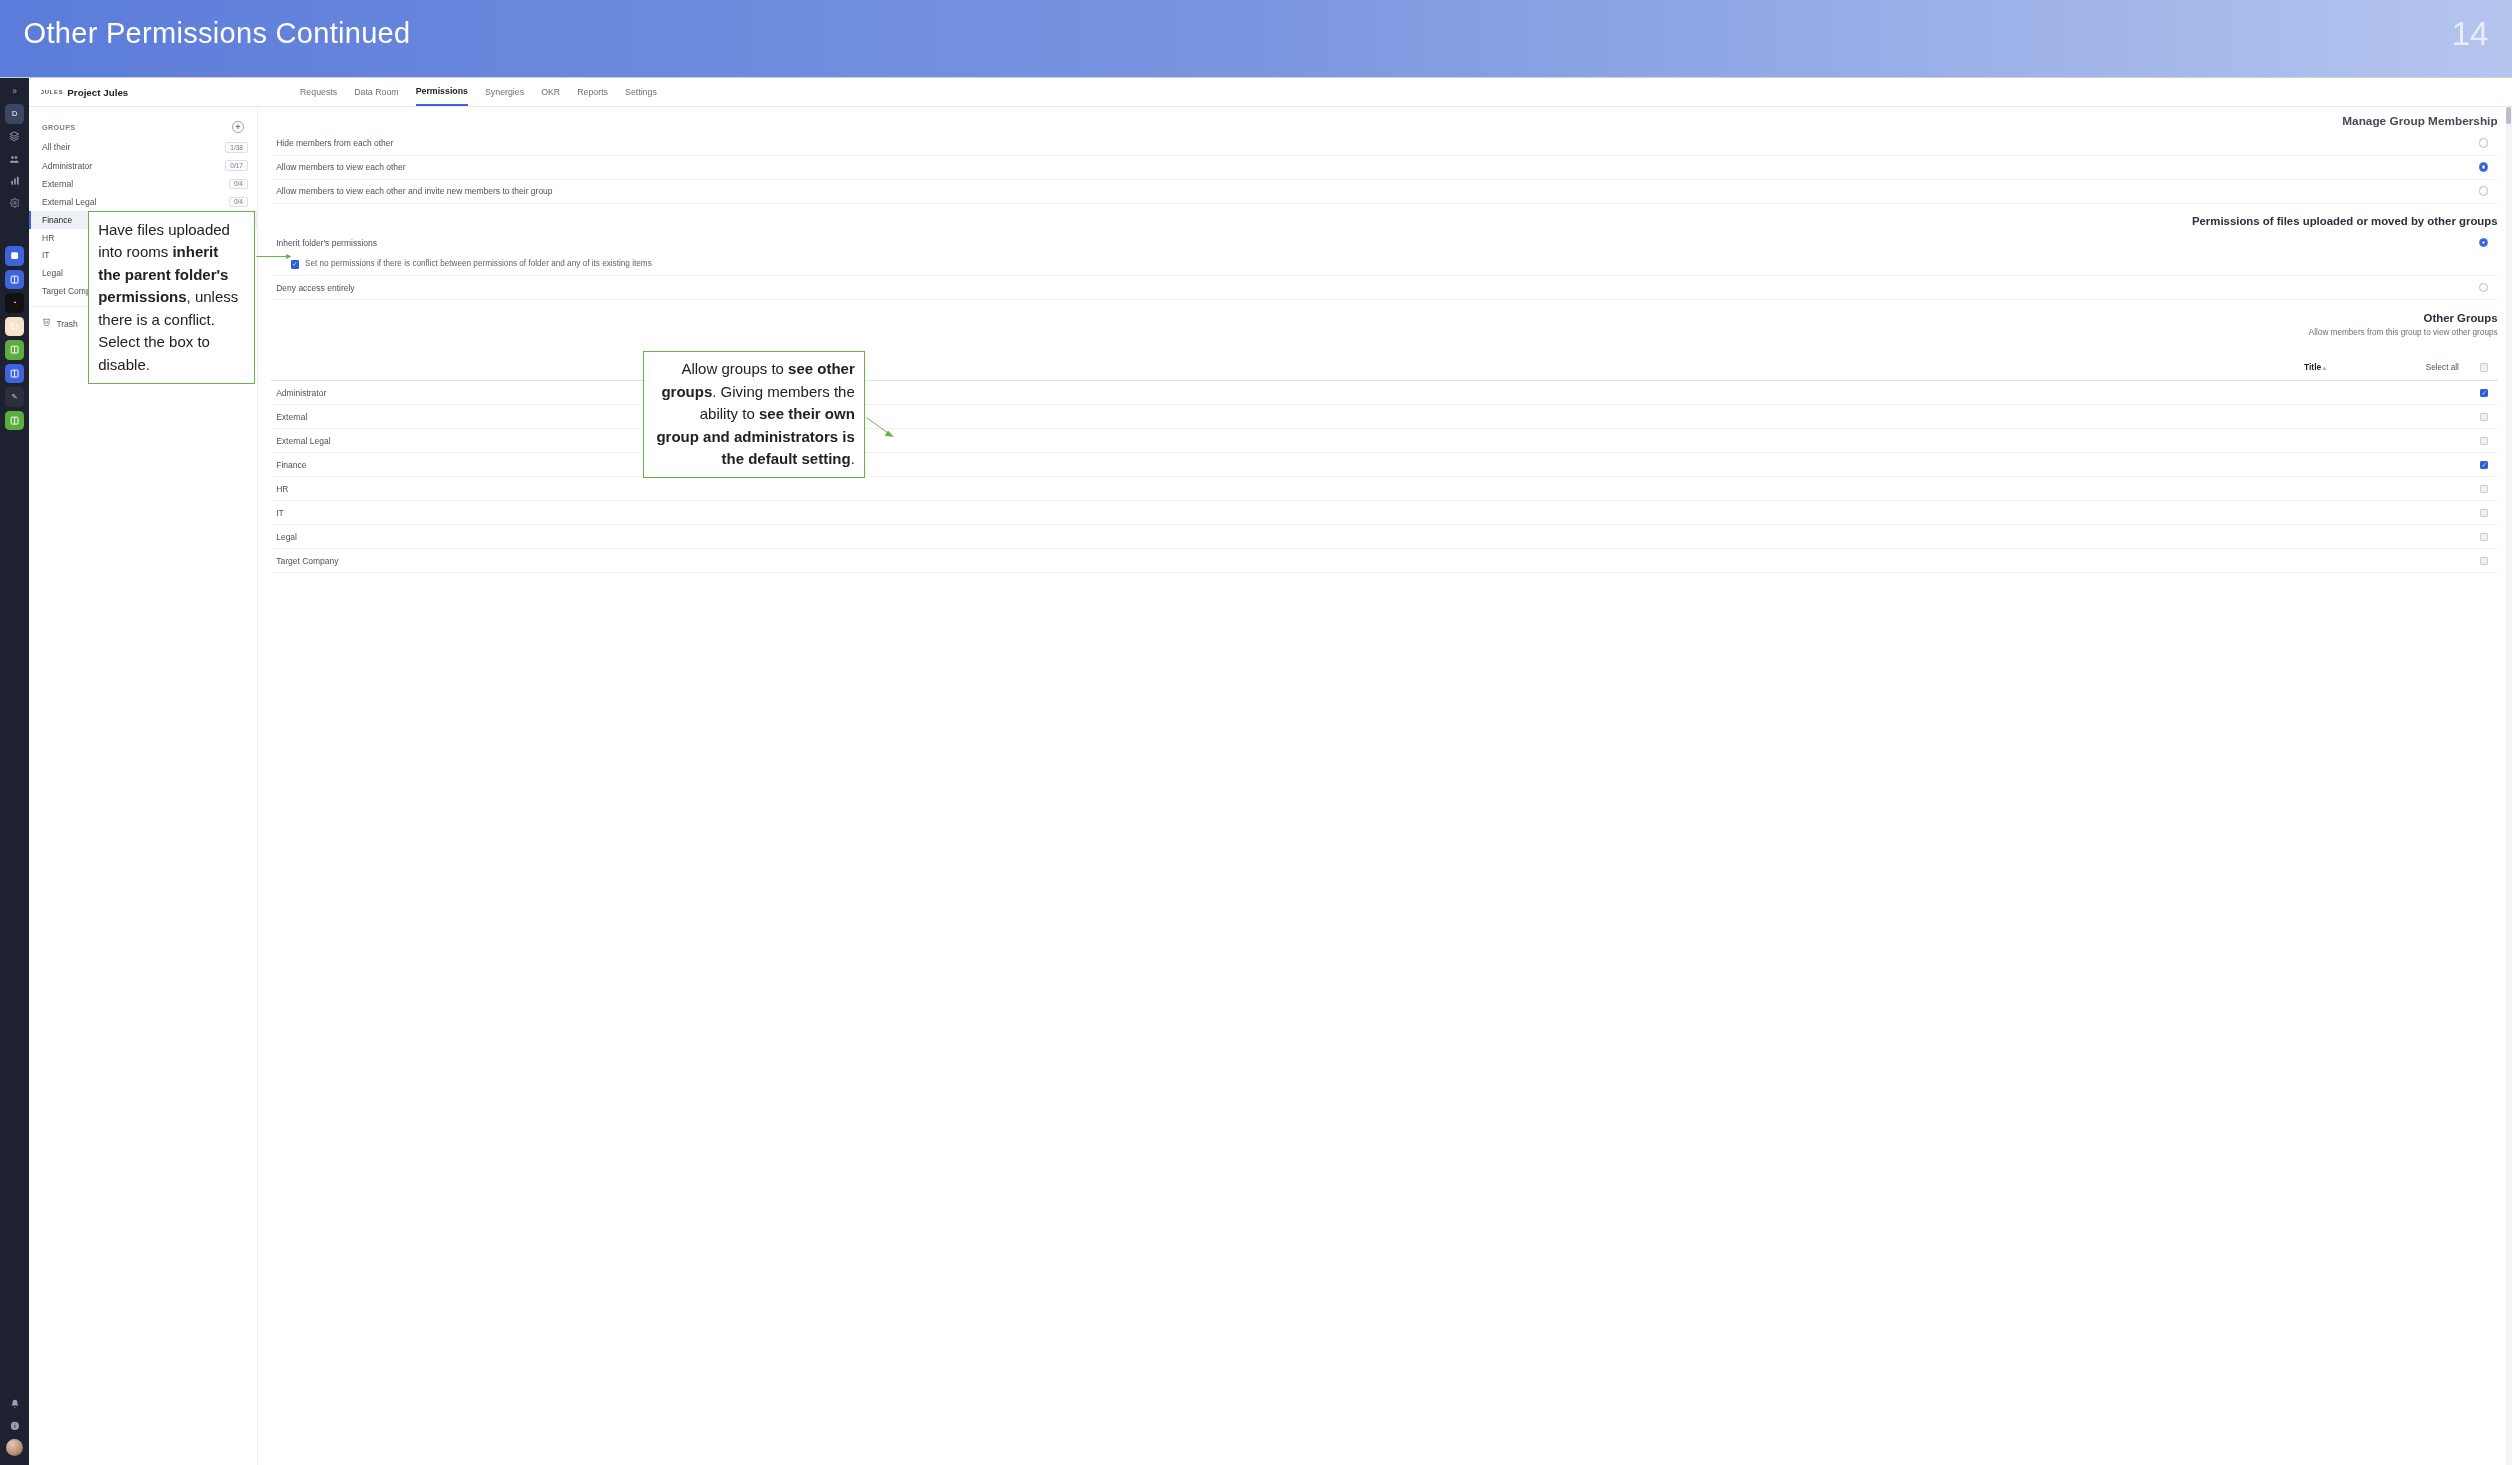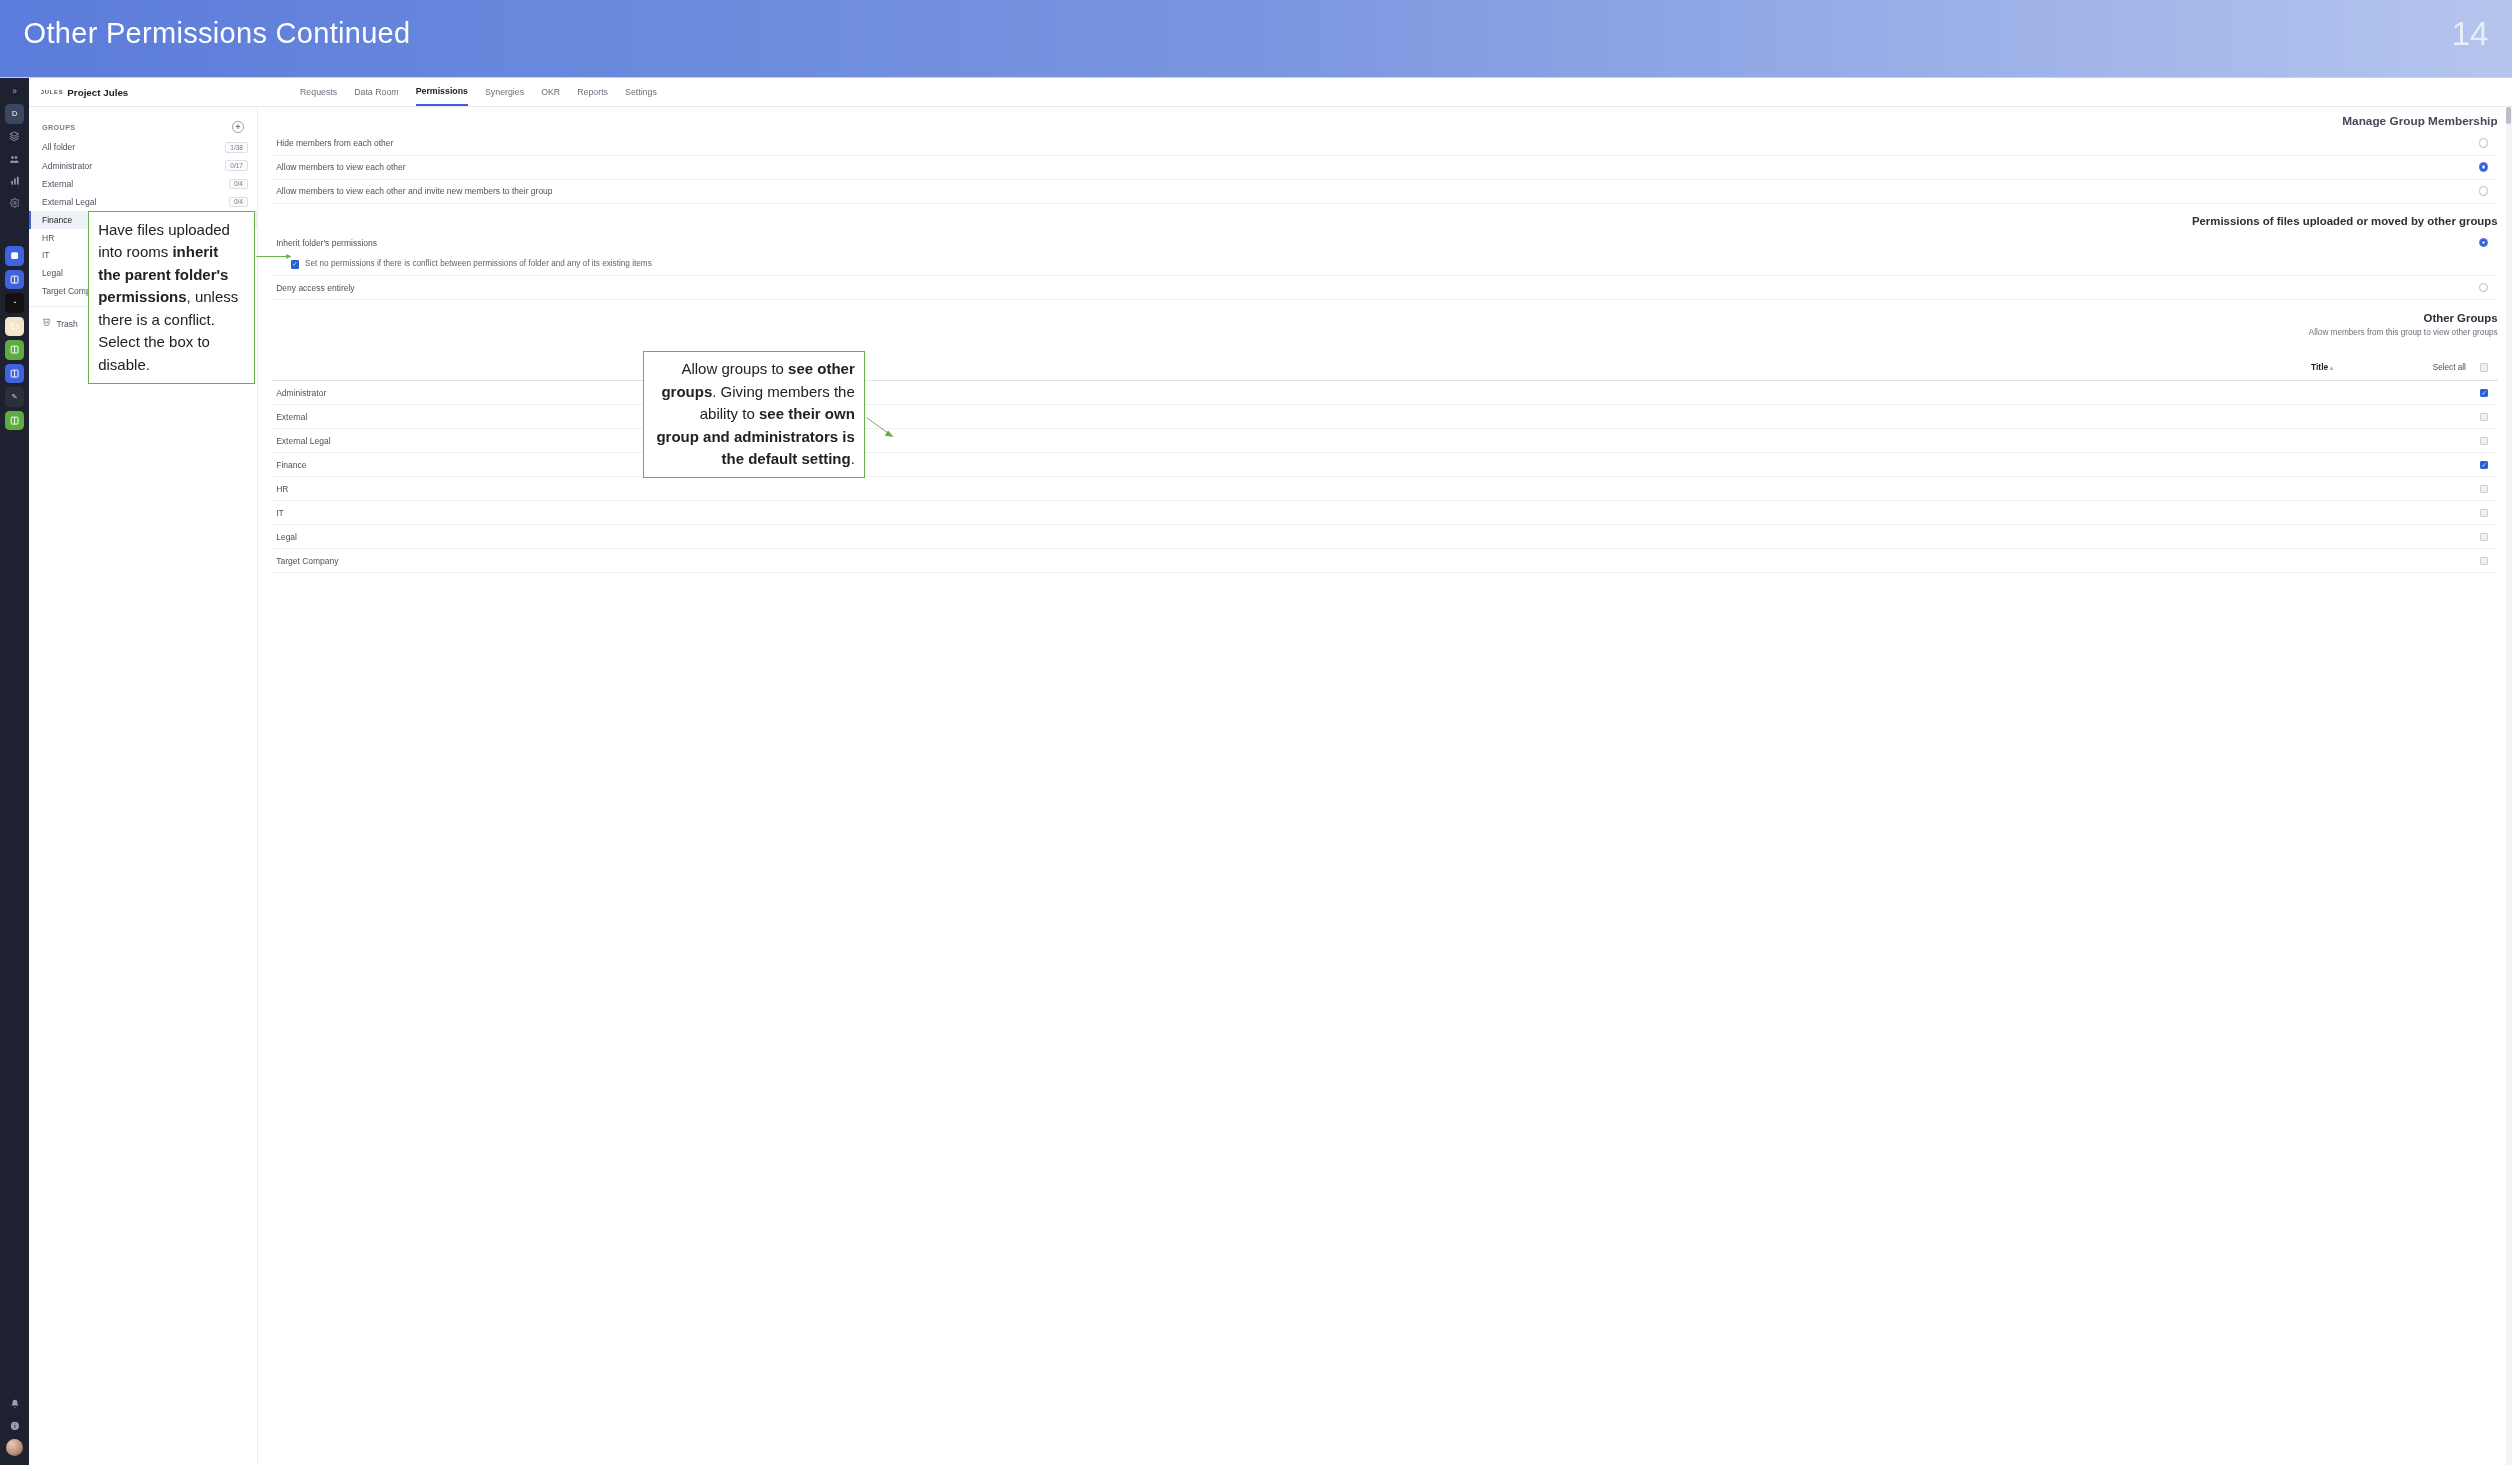--- a/index.html
+++ b/index.html
@@ -135,21 +135,21 @@
 .subrow .cb { width: 8.5px; height: 8.5px; border-radius: 1.3px; background: #2c5ed8; color: #fff; font-size: 5.9px; display: flex; align-items: center; justify-content: center; flex-shrink: 0; margin-top: 0.7px; }
 .subrow .sublabel { font-size: 8.2px; color: #5d6370; }
 
 .table { margin-top: 14px; }
 .thead {
   display: flex; justify-content: space-between; align-items: center;
   padding: 6.5px 9.2px 7.9px 5.2px; border-bottom: 1px solid #dfe2e8;
 }
 .thead .th-title { font-size: 8.5px; font-weight: 700; color: #222; flex: 1; }
 .thead .th-sort { color: #aeb4c1; font-size: 6.5px; margin-right: 98px; }
-.thead .th-selectall { font-size: 8.2px; color: #4b515e; display: flex; align-items: center; gap: 14px; }
+.thead .th-selectall { font-size: 8.2px; color: #4b515e; display: flex; align-items: center; gap: 21px; }
 .tbody .trow {
   display: flex; justify-content: space-between; align-items: center;
   padding: 6.5px 9.2px 6.5px 5.2px; border-bottom: 0.7px solid #f0f1f4;
 }
 .trow .tcell { font-size: 8.5px; color: #4b515e; }
 .cb-sq {
   width: 8.5px; height: 8.5px; border-radius: 1.3px; border: 0.7px solid #c7cbd4; background: #eff1f5;
   display: inline-flex; align-items: center; justify-content: center; font-size: 5.9px; color: #fff;
 }
 .cb-sq.checked { background: #2c5ed8; border-color: #2c5ed8; }
@@ -278,21 +278,21 @@
     </div>
 
     <div class="body">
 
       <div class="sidebar">
         <div class="side-header">
           <span>GROUPS</span>
           <span class="plus">+</span>
         </div>
         <div class="group-row">
-          <span>All folder</span>
+          <span>All their</span>
           <span class="count">1/38</span>
         </div>
         <div class="group-row">
           <span>Administrator</span>
           <span class="count">0/17</span>
         </div>
         <div class="group-row">
           <span>External</span>
           <span class="count">0/4</span>
         </div>

